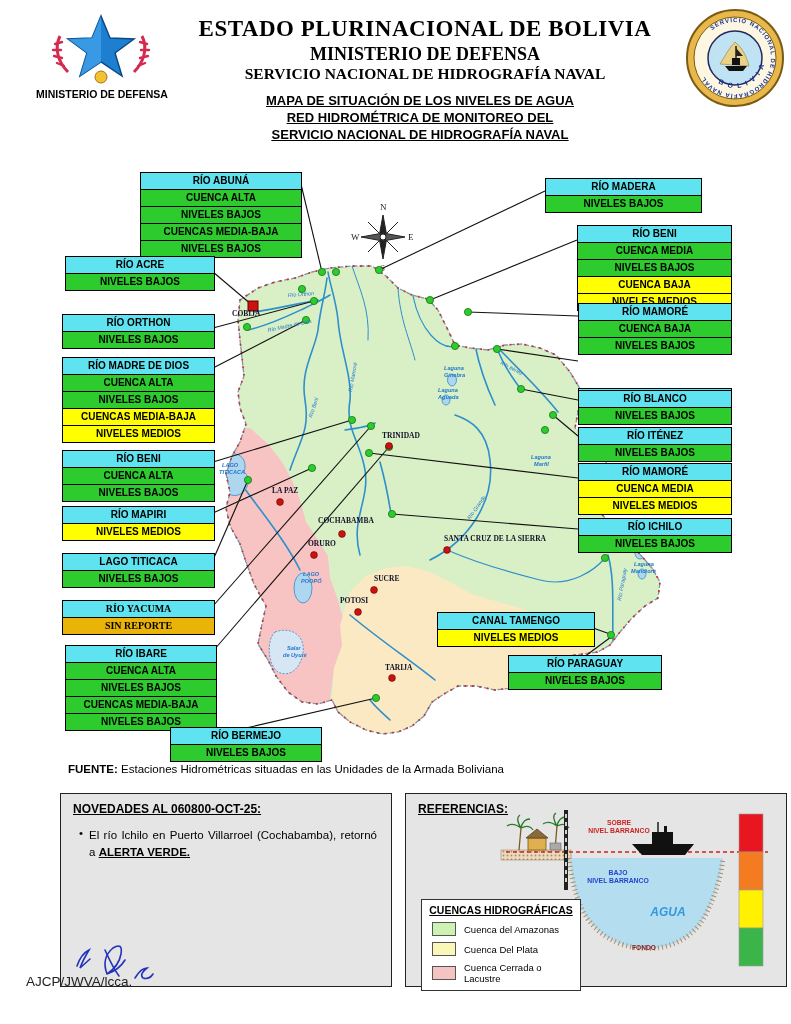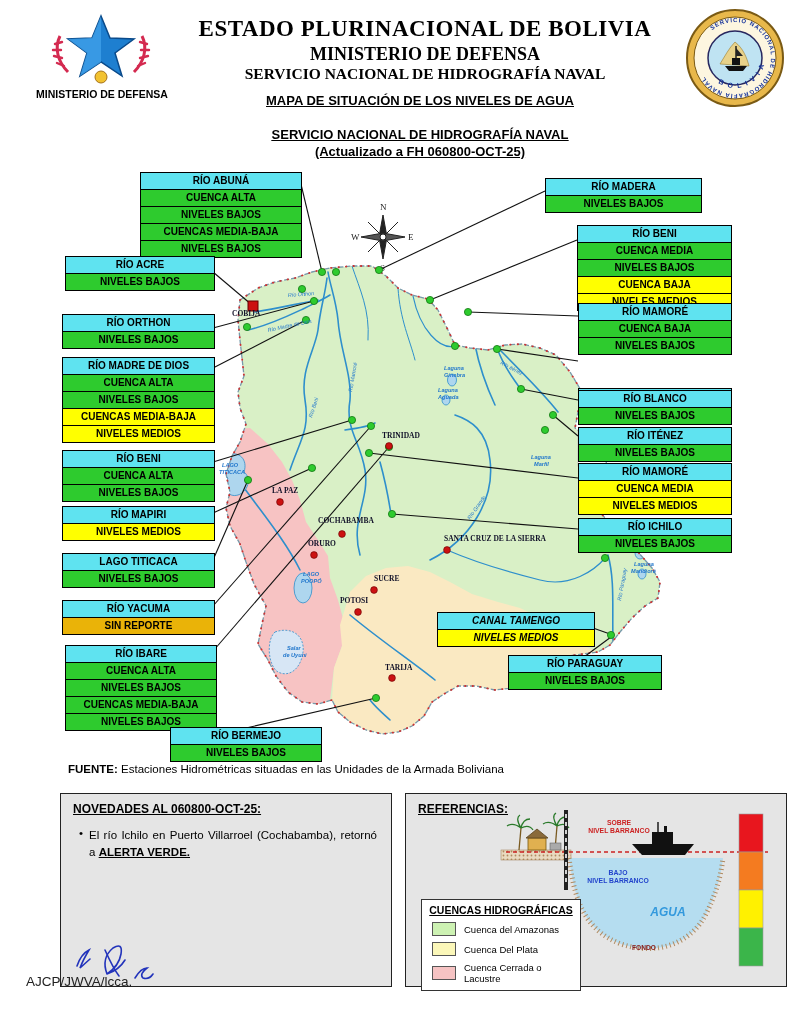--- a/index.html
+++ b/index.html
@@ -79,22 +79,22 @@
     </text>
     <text font-size="7" font-weight="bold" fill="#14329A" letter-spacing="1.5">
       <textPath href="#ringBot" startOffset="31%">B O L I V I A</textPath>
     </text>
   </svg>
 
   <div class="hline t1">ESTADO PLURINACIONAL DE BOLIVIA</div>
   <div class="hline t2">MINISTERIO DE DEFENSA</div>
   <div class="hline t3">SERVICIO NACIONAL DE HIDROGRAFÍA NAVAL</div>
   <div class="mt" style="top:93px;"><u>MAPA DE SITUACIÓN DE LOS NIVELES DE AGUA</u></div>
+  <div class="mt" style="top:110px;"><u>RED HIDROMÉTRICA DE MONITOREO DEL</u></div>
   <div class="mt" style="top:127px;"><u>SERVICIO NACIONAL DE HIDROGRAFÍA NAVAL</u></div>
-  <div class="mt" style="top:144px;">(Actualizado a FH 060800-OCT-25)</div>
 
   <svg style="position:absolute;left:0;top:0;z-index:1;" width="791" height="1024" viewBox="0 0 791 1024">
     <defs>
       <clipPath id="bol">
           <path id="bolOutline" d="M240,300 L258,288 L275,282 L295,278 L312,272 L330,268 L352,266 L372,266 L386,276 L398,288 L412,295 L428,299 L438,310 L448,330 L455,345 L470,348 L488,350 L505,345 L522,344 L540,348 L556,355 L570,372 L582,392 L578,412 L575,428 L592,440 L603,452 L608,468 L602,492 L600,512 L615,530 L638,552 L652,568 L660,582 L658,598 L645,606 L632,618 L620,632 L610,645 L598,652 L575,655 L558,658 L545,672 L530,682 L512,688 L495,690 L476,686 L458,686 L444,694 L432,702 L424,716 L412,726 L398,732 L382,734 L366,730 L350,722 L338,712 L332,700 L318,704 L302,702 L288,692 L276,676 L268,660 L258,644 L262,624 L266,606 L254,584 L246,562 L240,544 L230,526 L226,508 L230,492 L226,474 L232,456 L240,442 L246,424 L240,408 L238,392 L244,376 L242,358 L240,340 L238,320 Z"></path>
         </clipPath>
     </defs>
 
     <g clip-path="url(#bol)">
       <use href="#bolOutline" fill="#D9F0C6"></use>
@@ -277,21 +277,21 @@
       <div style="background: rgb(46, 203, 46);">NIVELES BAJOS</div>
     </div>
   <div class="co" style="left:62px;top:506px;width:151px;">
       <div class="co-h">RÍO MAPIRI</div>
       <div style="background: rgb(255, 255, 0);">NIVELES MEDIOS</div>
     </div>
   <div class="co" style="left:62px;top:553px;width:151px;">
       <div class="co-h">LAGO TITICACA</div>
       <div style="background: rgb(46, 203, 46);">NIVELES BAJOS</div>
     </div>
-  <div class="co" style="left:62px;top:600px;width:151px;">
+  <div class="co" style="left:62px;top:600px;width:151px;font-family:Liberation Serif, serif;">
       <div class="co-h">RÍO YACUMA</div>
       <div style="background: #eab308;">SIN REPORTE</div>
     </div>
   <div class="co" style="left:65px;top:645px;width:150px;">
       <div class="co-h">RÍO IBARE</div>
       <div style="background: rgb(46, 203, 46);">CUENCA ALTA</div>
       <div style="background: rgb(46, 203, 46);">NIVELES BAJOS</div>
       <div style="background: rgb(46, 203, 46);">CUENCAS MEDIA-BAJA</div>
       <div style="background: rgb(46, 203, 46);">NIVELES BAJOS</div>
     </div>
@@ -329,21 +329,21 @@
     </div>
   <div class="co" style="left:578px;top:463px;width:152px;">
       <div class="co-h">RÍO MAMORÉ</div>
       <div style="background: rgb(255, 255, 0);">CUENCA MEDIA</div>
       <div style="background: rgb(255, 255, 0);">NIVELES MEDIOS</div>
     </div>
   <div class="co" style="left:578px;top:518px;width:152px;">
       <div class="co-h">RÍO ICHILO</div>
       <div style="background: rgb(46, 203, 46);">NIVELES BAJOS</div>
     </div>
-  <div class="co" style="left:437px;top:612px;width:156px;font-style:italic;">
+  <div class="co" style="left:437px;top:612px;width:156px;">
       <div class="co-h">CANAL TAMENGO</div>
       <div style="background: rgb(255, 255, 0);">NIVELES MEDIOS</div>
     </div>
   <div class="co" style="left:508px;top:655px;width:152px;">
       <div class="co-h">RÍO PARAGUAY</div>
       <div style="background: rgb(46, 203, 46);">NIVELES BAJOS</div>
     </div>
 
   <div class="fuente">
     <b>FUENTE:</b>

